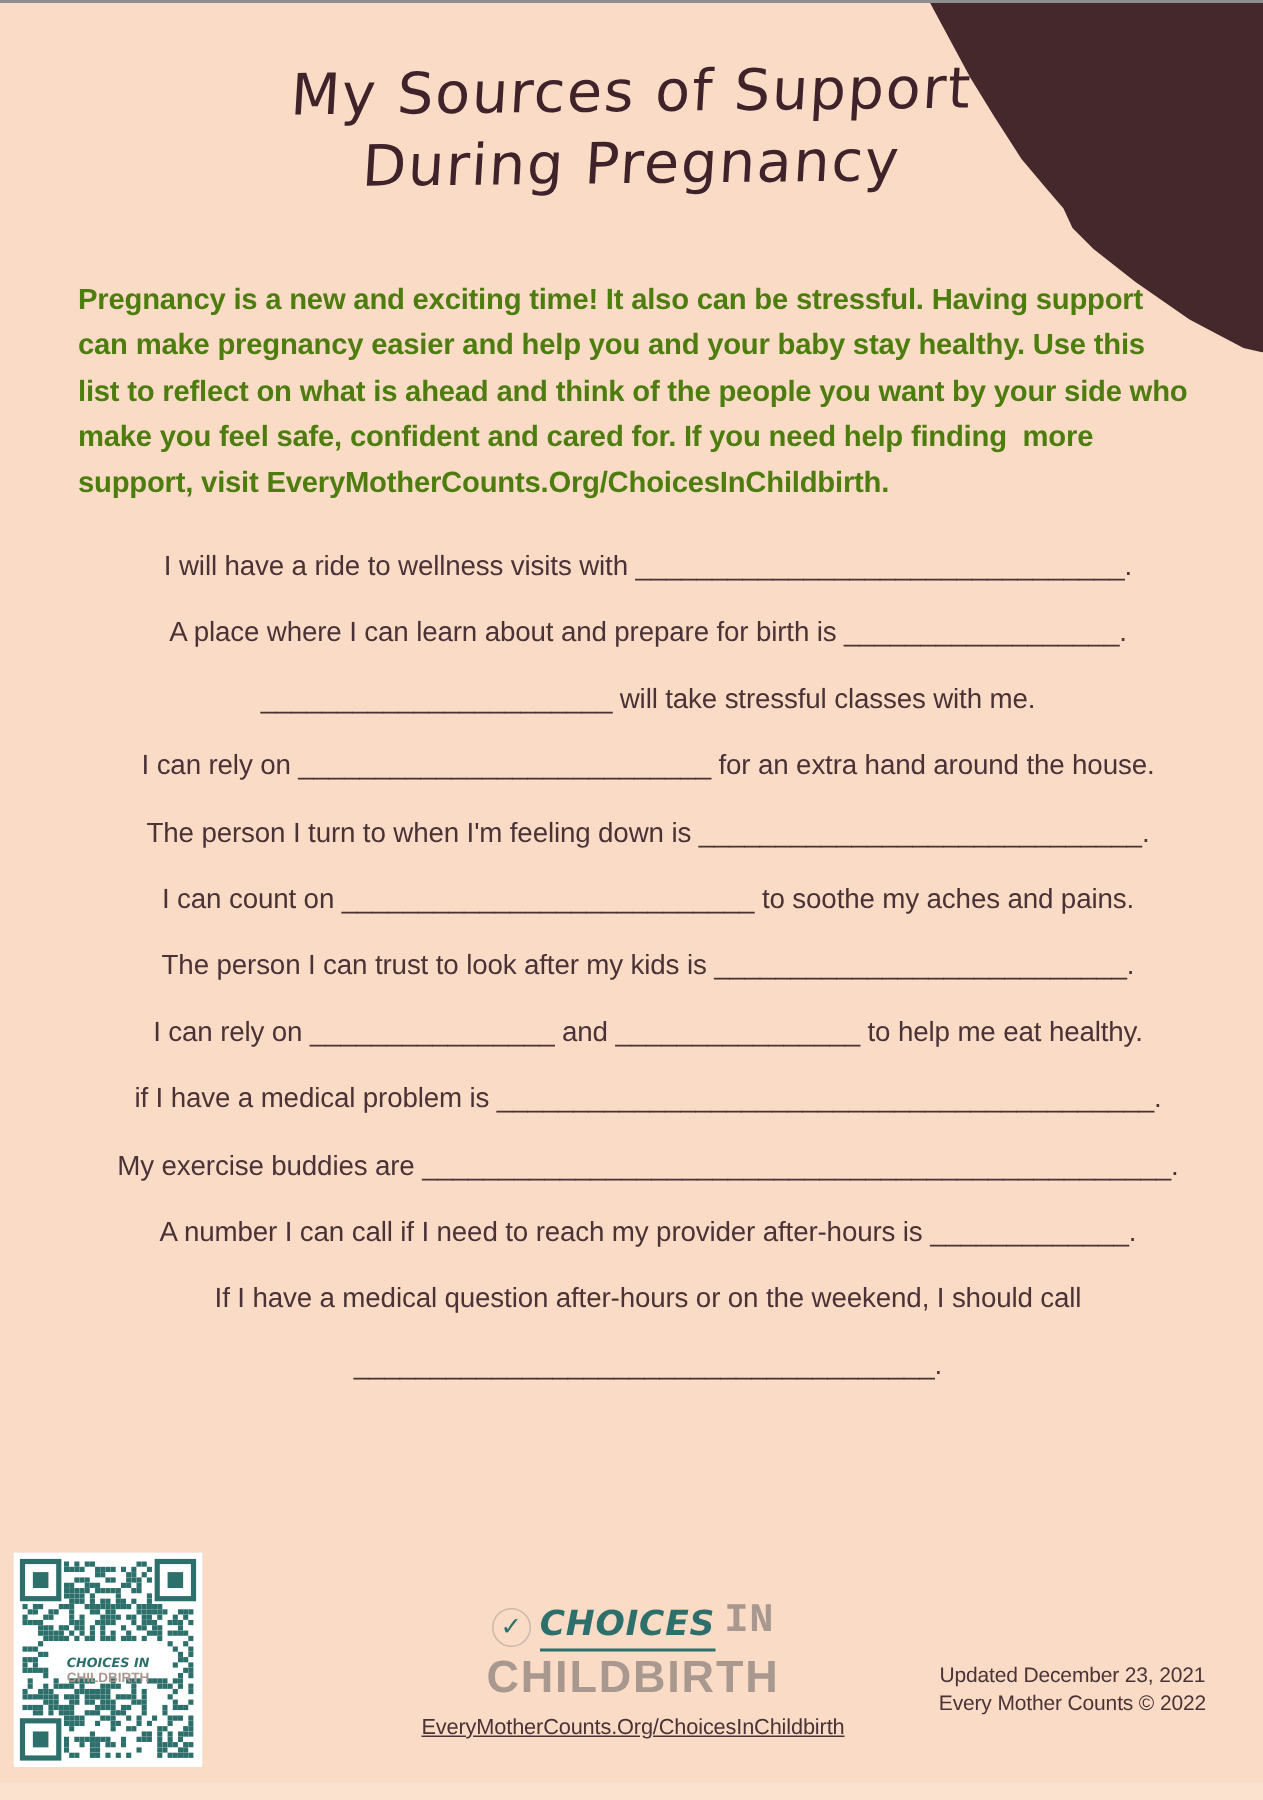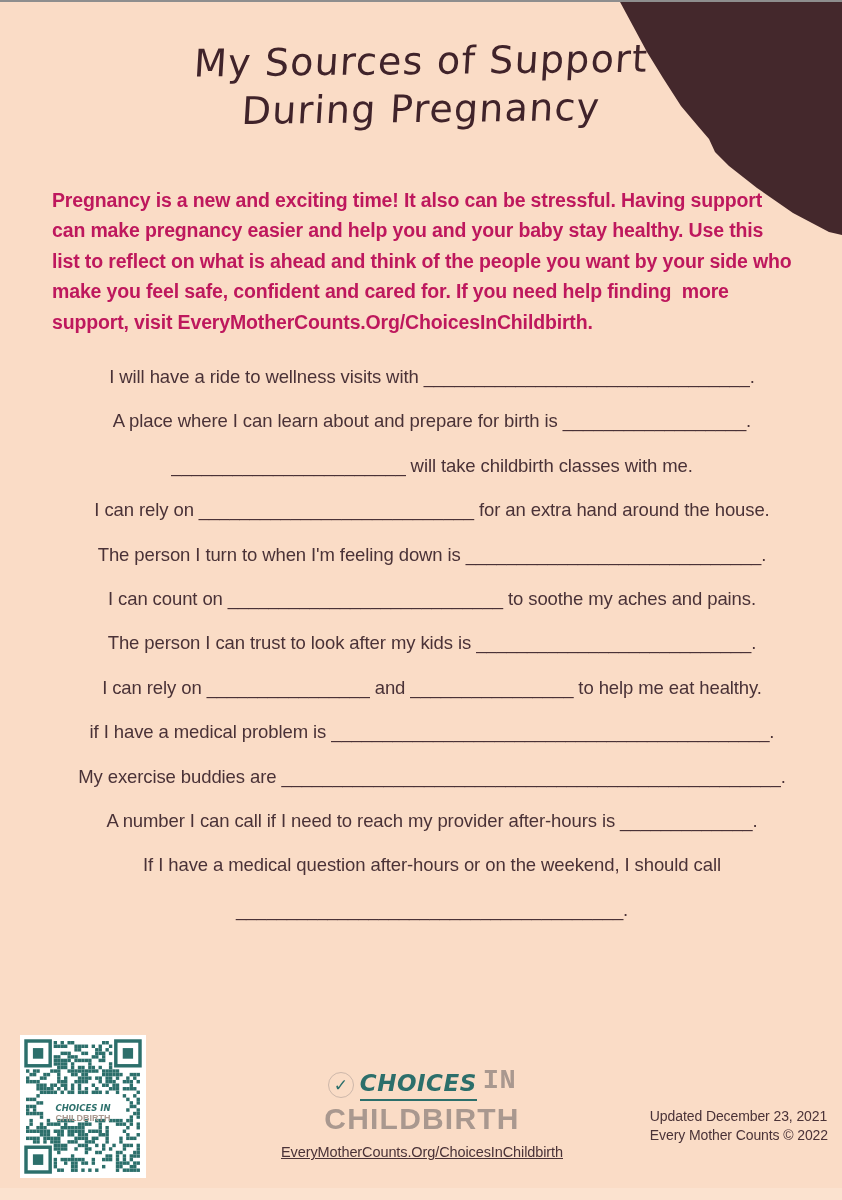--- a/index.html
+++ b/index.html
@@ -51,21 +51,21 @@
     transform-origin:center;
   }
   .title-line.l2{ margin-top:2px; }
 
   
   .intro{
     position:absolute;left:52px;top:165px;width:740px;
     font-size:19.5px;
     line-height:30.5px;
     font-weight:700;
-    color:#be185d;
+    color:#4d7c0f;
     letter-spacing:-0.15px;
     z-index:12;
     white-space:pre-wrap;
   }
 
   
   .lines{
     position:absolute;left:52px;top:366px;width:760px;z-index:12;
   }
   .fline{
@@ -74,21 +74,21 @@
     line-height:21px;
     margin-bottom:23.4px;
     letter-spacing:-0.1px;
     white-space:pre-wrap;
     word-spacing:0px;
     text-align:center;
   }
 
   
   .qr{
-    position:absolute;left:20px;top:1035px;
+    position:absolute;left:9px;top:1035px;
     width:126px;height:122px;
     background:#e5e5e5;
     z-index:12;
     padding:0;
     box-sizing:border-box;
   }
   .qr svg{display:block;width:126px;height:143px;}
 
   .logo-block{
     position:absolute;left:262px;top:1068px;width:320px;
@@ -128,22 +128,22 @@
     color:#A9988F;letter-spacing:1.2px;
     margin-top:1px;
   }
   .logo-url{
     font-size:14.5px;color:#4A3237;margin-top:9px;
     letter-spacing:-0.1px;
     text-decoration:underline;
   }
 
   .credits{
-    position:absolute;right:14px;top:1107px;
-    text-align:left;z-index:12;
+    position:absolute;right:38px;top:1107px;
+    text-align:center;z-index:12;
     font-size:14px;line-height:19px;color:#4A3237;
     letter-spacing:-0.1px;
   }
 </style>
 </head>
 <body>
 
 <div id="page">
 
   <div class="top-rule"></div>
@@ -158,21 +158,21 @@
   <div class="title-wrap">
     <div class="title-line l1">My Sources of Support</div>
     <div class="title-line l2">During Pregnancy</div>
   </div>
 
   <p class="intro">Pregnancy is a new and exciting time! It also can be stressful. Having support can make pregnancy easier and help you and your baby stay healthy. Use this list to reflect on what is ahead and think of the people you want by your side who make you feel safe, confident and cared for. If you need help finding  more support, visit EveryMotherCounts.Org/ChoicesInChildbirth.</p>
 
   <div class="lines">
     <div class="fline">I will have a ride to wellness visits with ________________________________.</div>
     <div class="fline">A place where I can learn about and prepare for birth is __________________.</div>
-    <div class="fline">_______________________ will take childbirth classes with me.</div>
+    <div class="fline">_______________________ will take stressful classes with me.</div>
     <div class="fline">I can rely on ___________________________ for an extra hand around the house.</div>
     <div class="fline">The person I turn to when I'm feeling down is _____________________________.</div>
     <div class="fline">I can count on ___________________________ to soothe my aches and pains.</div>
     <div class="fline">The person I can trust to look after my kids is ___________________________.</div>
     <div class="fline">I can rely on ________________ and ________________ to help me eat healthy.</div>
     <div class="fline">if I have a medical problem is ___________________________________________.</div>
     <div class="fline">My exercise buddies are _________________________________________________.</div>
     <div class="fline">A number I can call if I need to reach my provider after-hours is _____________.</div>
     <div class="fline">If I have a medical question after-hours or on the weekend, I should call</div>
     <div class="fline">______________________________________.</div>

